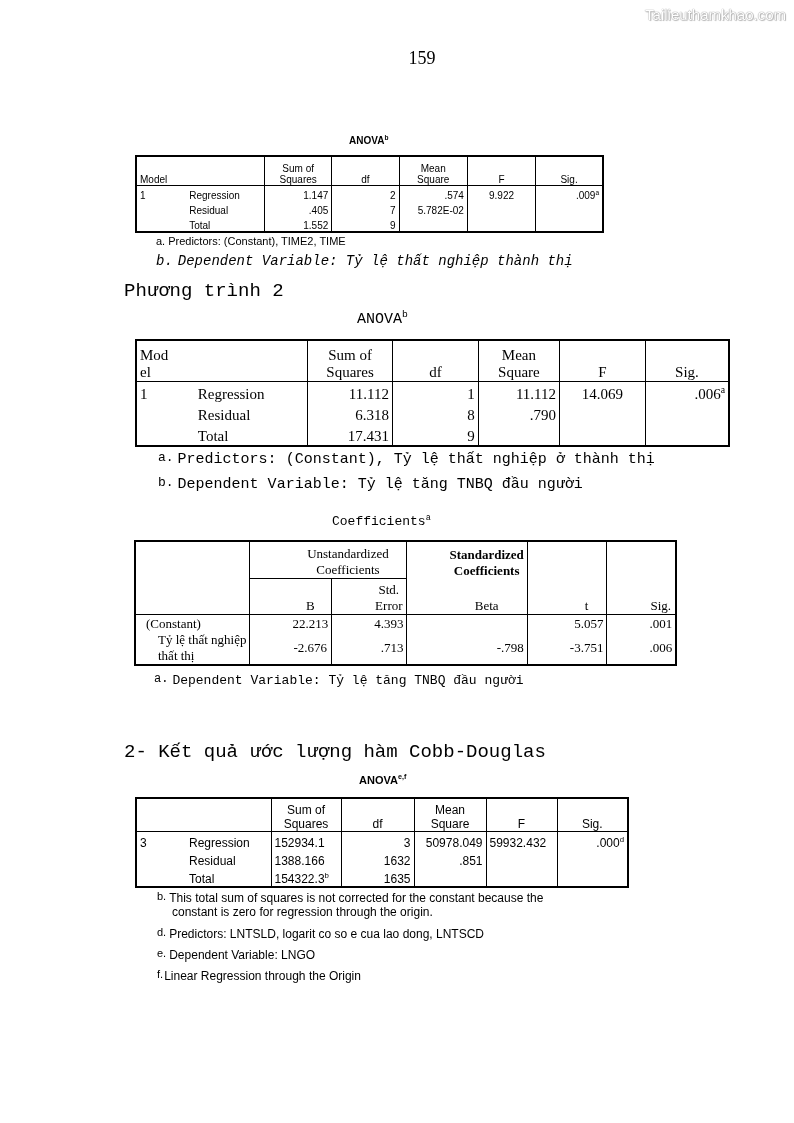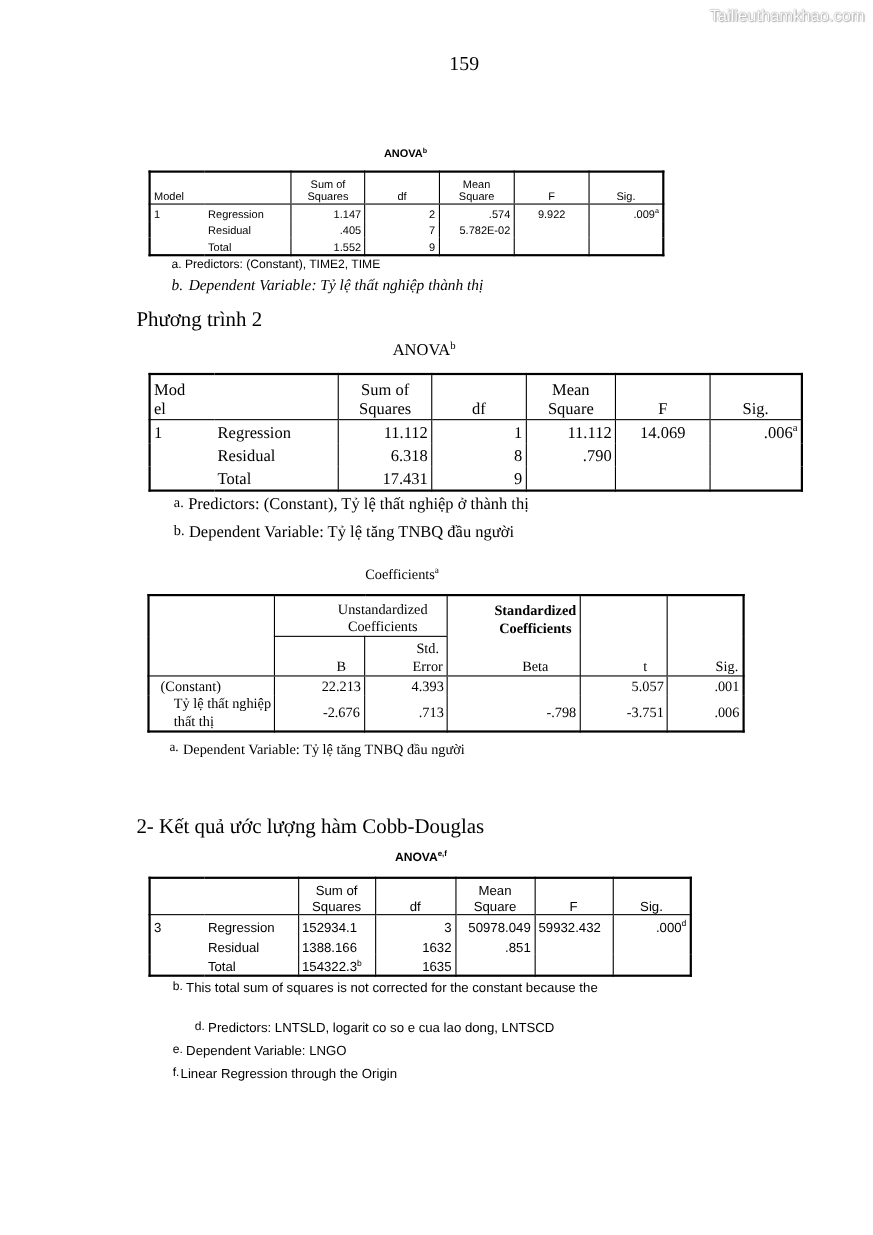--- a/index.html
+++ b/index.html
@@ -1,21 +1,21 @@
 <!DOCTYPE html>
 <html><head>
 <meta charset="utf-8">
 <style>
   html, body { margin: 0; padding: 0; }
   body { width: 794px; height: 1123px; background: #fff; position: relative; overflow: hidden; color: #000; }
   .abs { position: absolute; }
   .watermark { right: 8px; top: 6px; font-family: "Liberation Sans", sans-serif; font-size: 15px; color: #fff;
     text-shadow: 0 0 1px #999, 0 0 1px #999, 1px 1px 1px #bbb; letter-spacing: 0px; }
   .pagenum { left: 0; width: 844px; top: 48px; text-align: center; font-family: "Liberation Serif", serif; font-size: 18px; }
-  .serif { font-family: Liberation Serif, serif; }
+  .serif { font-family: Liberation Mono, monospace; }
   .sans { font-family: "Liberation Sans", sans-serif; }
   table { border-collapse: collapse; position: absolute; }
   td { padding: 0 3px; vertical-align: bottom; white-space: nowrap; }
   sup { font-size: 65%; line-height: 0; }
   .r { text-align: right; }
   .c { text-align: center; }
   .l { text-align: left; }
 
   
   .t1 { left: 135px; top: 155px; width: 469px; border: 2px solid #000; font-family: "Liberation Sans", sans-serif; font-size: 10px; }
@@ -249,16 +249,17 @@
     <td class="l vl"><span>154322.3</span><sup>b</sup></td>
     <td class="r vl">1635</td>
     <td class="r vl"></td>
     <td class="l vl"></td>
     <td class="r vl"></td>
   </tr>
 </tbody>
   </table>
 <div class="abs sans fn" style="left:157px; top:891px;">
   <span class="mk">b.</span><span>This total sum of squares is not corrected for the constant because the</span><br>
+  <span style="padding-left:15px">constant is zero for regression through the origin.</span>
 </div>
-<div class="abs sans fn" style="left:157px; top:927px;margin-left:20px;"><span class="mk">d.</span><span>Predictors: LNTSLD, logarit co so e cua lao dong, LNTSCD</span></div>
+<div class="abs sans fn" style="left:157px; top:927px;"><span class="mk">d.</span><span>Predictors: LNTSLD, logarit co so e cua lao dong, LNTSCD</span></div>
 <div class="abs sans fn" style="left:157px; top:948px;"><span class="mk">e.</span><span>Dependent Variable: LNGO</span></div>
 <div class="abs sans fn" style="left:157px; top:969px;"><span class="mk" style="margin-right:1px">f.</span><span>Linear Regression through the Origin</span></div>
 
 </body></html>

